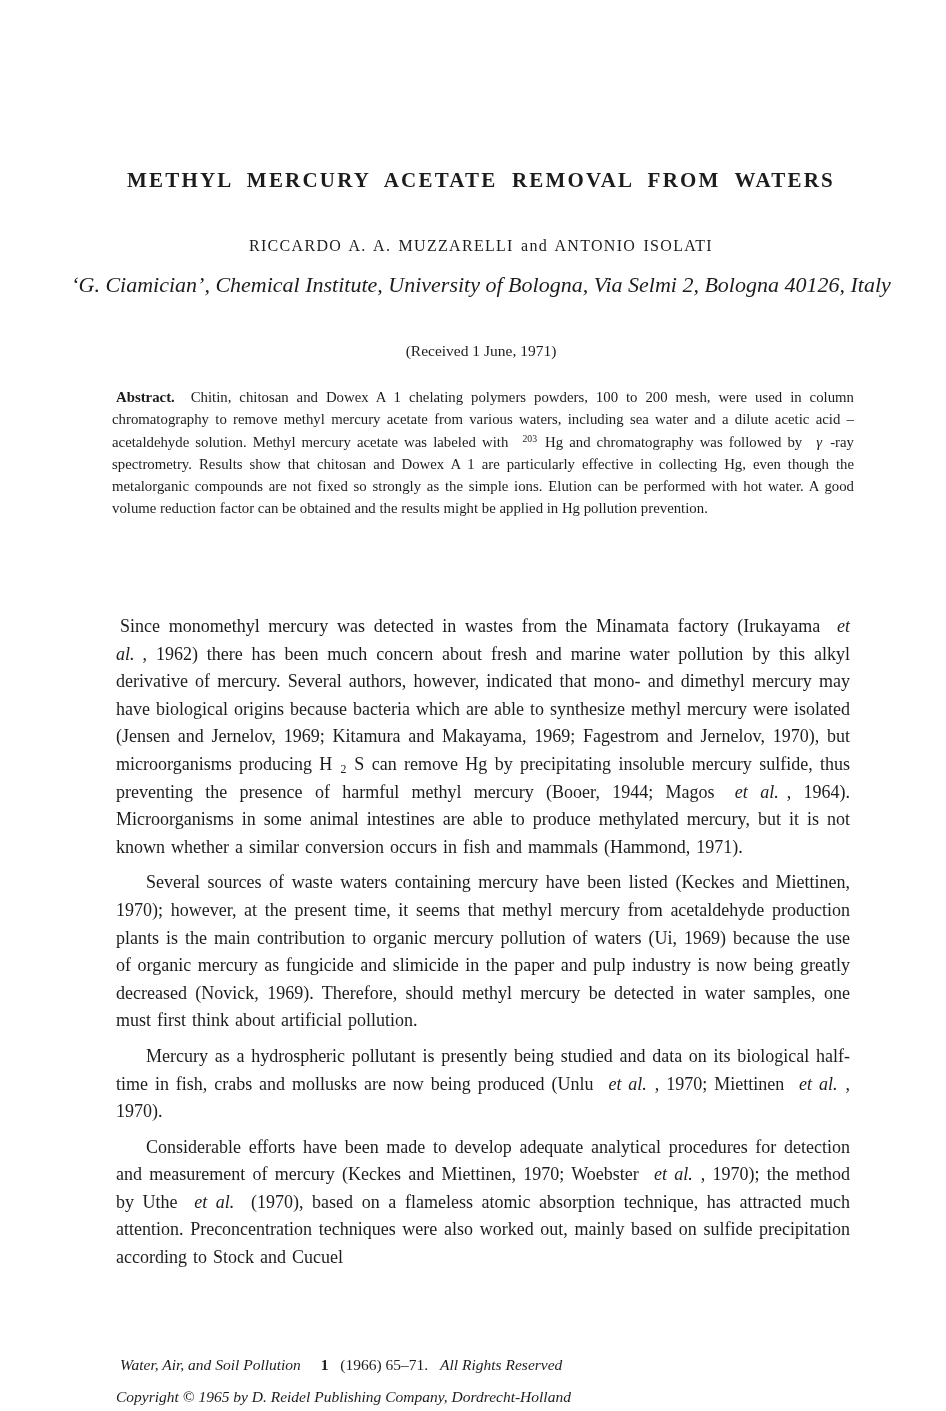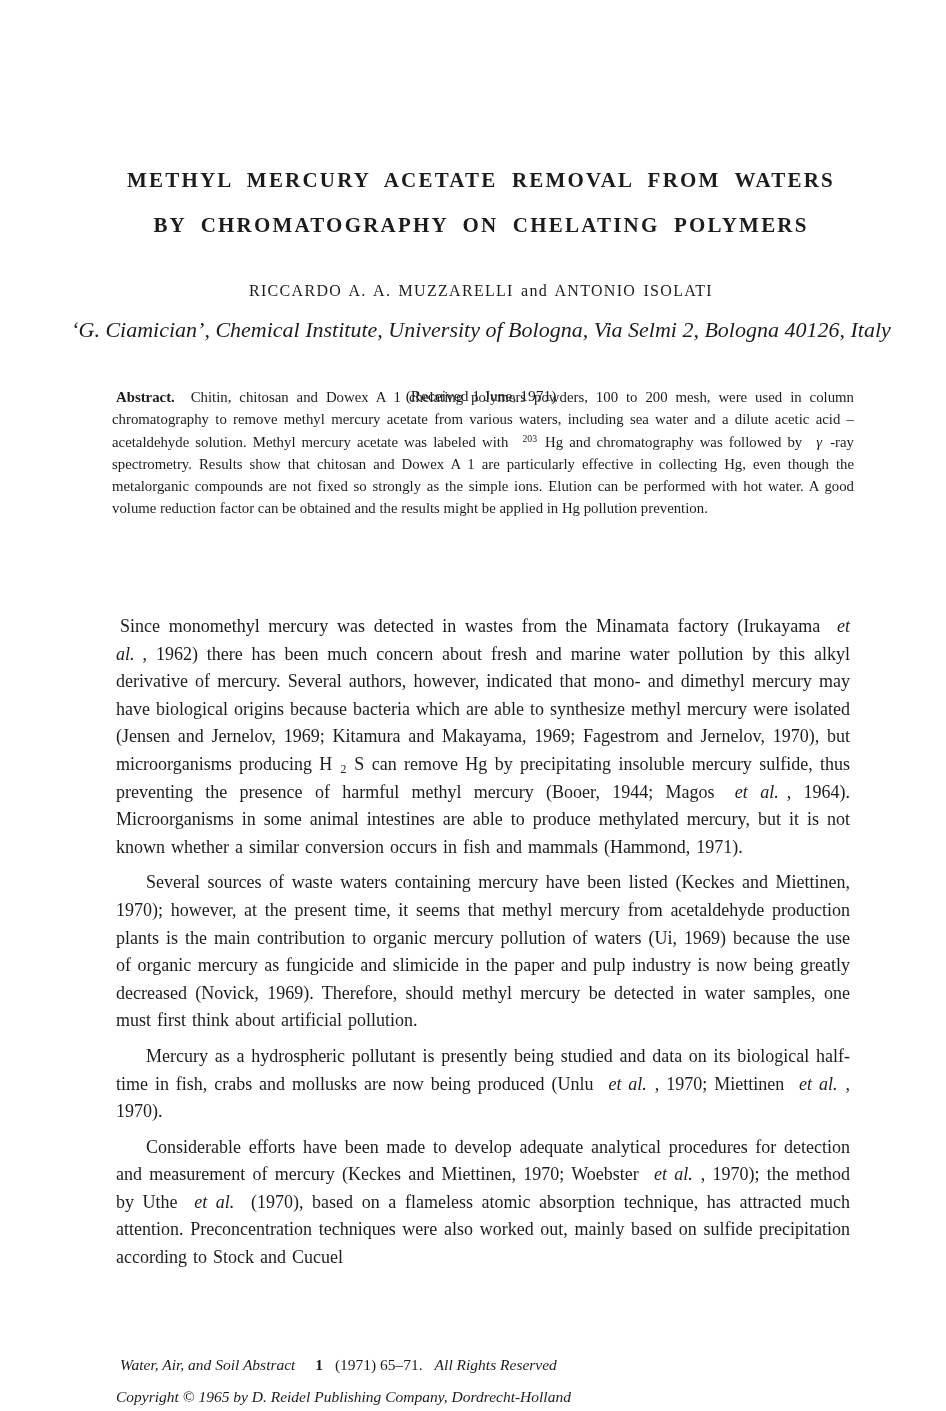--- a/index.html
+++ b/index.html
@@ -96,35 +96,34 @@
   }
 </style>
 </head>
 <body>
 
 <div class="page">
 
   <div class="header-block">
     <div class="paper-title">
       <div>METHYL MERCURY ACETATE REMOVAL FROM WATERS</div>
-      <div>BY CHROMATOGRAPHY ON CHELATING POLYMERS</div>
     </div>
     <div class="authors-line">RICCARDO A. A. MUZZARELLI and ANTONIO ISOLATI</div>
     <div class="affiliation-line">‘G. Ciamician’, Chemical Institute, University of Bologna, Via Selmi 2, Bologna 40126, Italy</div>
     <div class="received-line">(Received 1 June, 1971)</div>
   </div>
 
   <div class="abstract-block"><b>Abstract.</b><span> Chitin, chitosan and Dowex A 1 chelating polymers powders, 100 to 200 mesh, were used in column chromatography to remove methyl mercury acetate from various waters, including sea water and a dilute acetic acid – acetaldehyde solution. Methyl mercury acetate was labeled with </span><sup>203</sup><span>Hg and chromatography was followed by </span><i>γ</i><span>-ray spectrometry. Results show that chitosan and Dowex A 1 are particularly effective in collecting Hg, even though the metalorganic compounds are not fixed so strongly as the simple ions. Elution can be performed with hot water. A good volume reduction factor can be obtained and the results might be applied in Hg pollution prevention.</span></div>
 
 
   <div class="body-block">
     <div class="body-par"><span>Since monomethyl mercury was detected in wastes from the Minamata factory (Irukayama </span><i>et al.</i><span>, 1962) there has been much concern about fresh and marine water pollution by this alkyl derivative of mercury. Several authors, however, indicated that mono- and dimethyl mercury may have biological origins because bacteria which are able to synthesize methyl mercury were isolated (Jensen and Jernelov, 1969; Kitamura and Makayama, 1969; Fagestrom and Jernelov, 1970), but microorganisms producing H</span><sub>2</sub><span>S can remove Hg by precipitating insoluble mercury sulfide, thus preventing the presence of harmful methyl mercury (Booer, 1944; Magos </span><i>et al.</i><span>, 1964). Microorganisms in some animal intestines are able to produce methylated mercury, but it is not known whether a similar conversion occurs in fish and mammals (Hammond, 1971).</span></div>
     <div class="body-par indent"><span>Several sources of waste waters containing mercury have been listed (Keckes and Miettinen, 1970); however, at the present time, it seems that methyl mercury from acetaldehyde production plants is the main contribution to organic mercury pollution of waters (Ui, 1969) because the use of organic mercury as fungicide and slimicide in the paper and pulp industry is now being greatly decreased (Novick, 1969). Therefore, should methyl mercury be detected in water samples, one must first think about artificial pollution.</span></div>
     <div class="body-par indent"><span>Mercury as a hydrospheric pollutant is presently being studied and data on its biological half-time in fish, crabs and mollusks are now being produced (Unlu </span><i>et al.</i><span>, 1970; Miettinen </span><i>et al.</i><span>, 1970).</span></div>
     <div class="body-par indent"><span>Considerable efforts have been made to develop adequate analytical procedures for detection and measurement of mercury (Keckes and Miettinen, 1970; Woebster </span><i>et al.</i><span>, 1970); the method by Uthe </span><i>et al.</i><span> (1970), based on a flameless atomic absorption technique, has attracted much attention. Preconcentration techniques were also worked out, mainly based on sulfide precipitation according to Stock and Cucuel</span></div>
   </div>
 
   <div class="footer-block">
-    <div class="footer-citation"><i>Water, Air, and Soil Abstract</i><span> </span><b>1</b><span> (1971) 65–71. </span><i>All Rights Reserved</i></div>
+    <div class="footer-citation"><i>Water, Air, and Soil Pollution</i><span> </span><b>1</b><span> (1966) 65–71. </span><i>All Rights Reserved</i></div>
     <div class="footer-copyright">Copyright © 1965 by D. Reidel Publishing Company, Dordrecht-Holland</div>
   </div>
 
 </div>
 
 </body></html>

